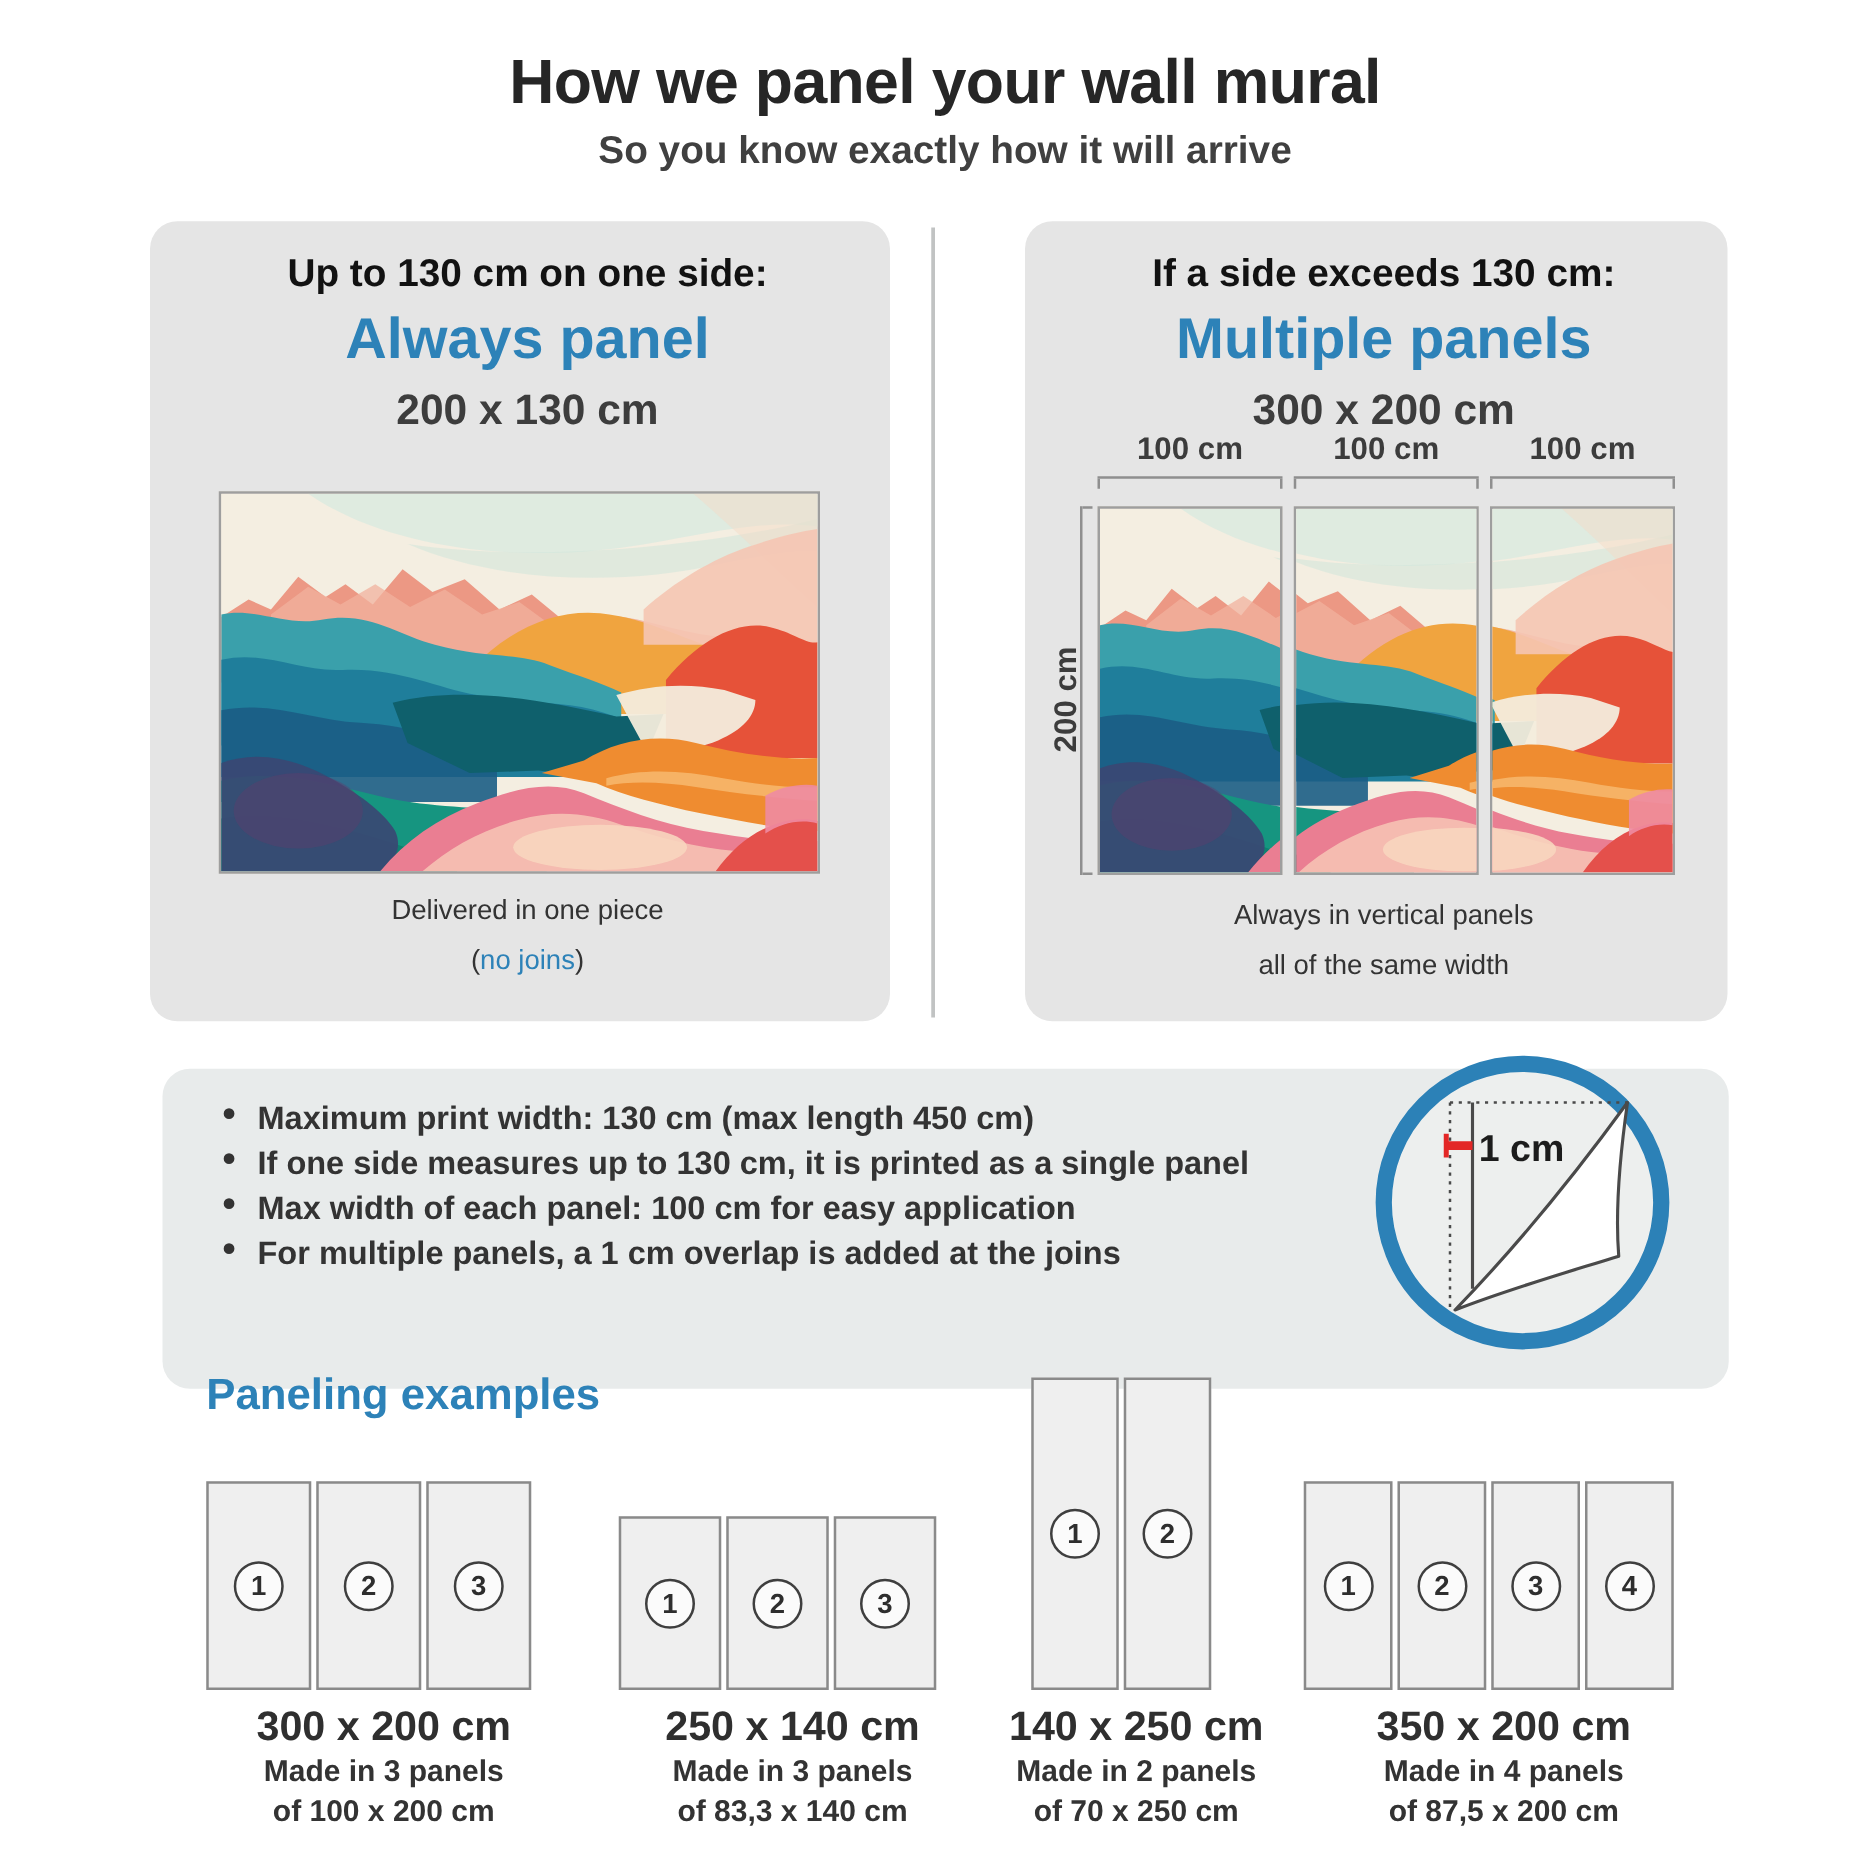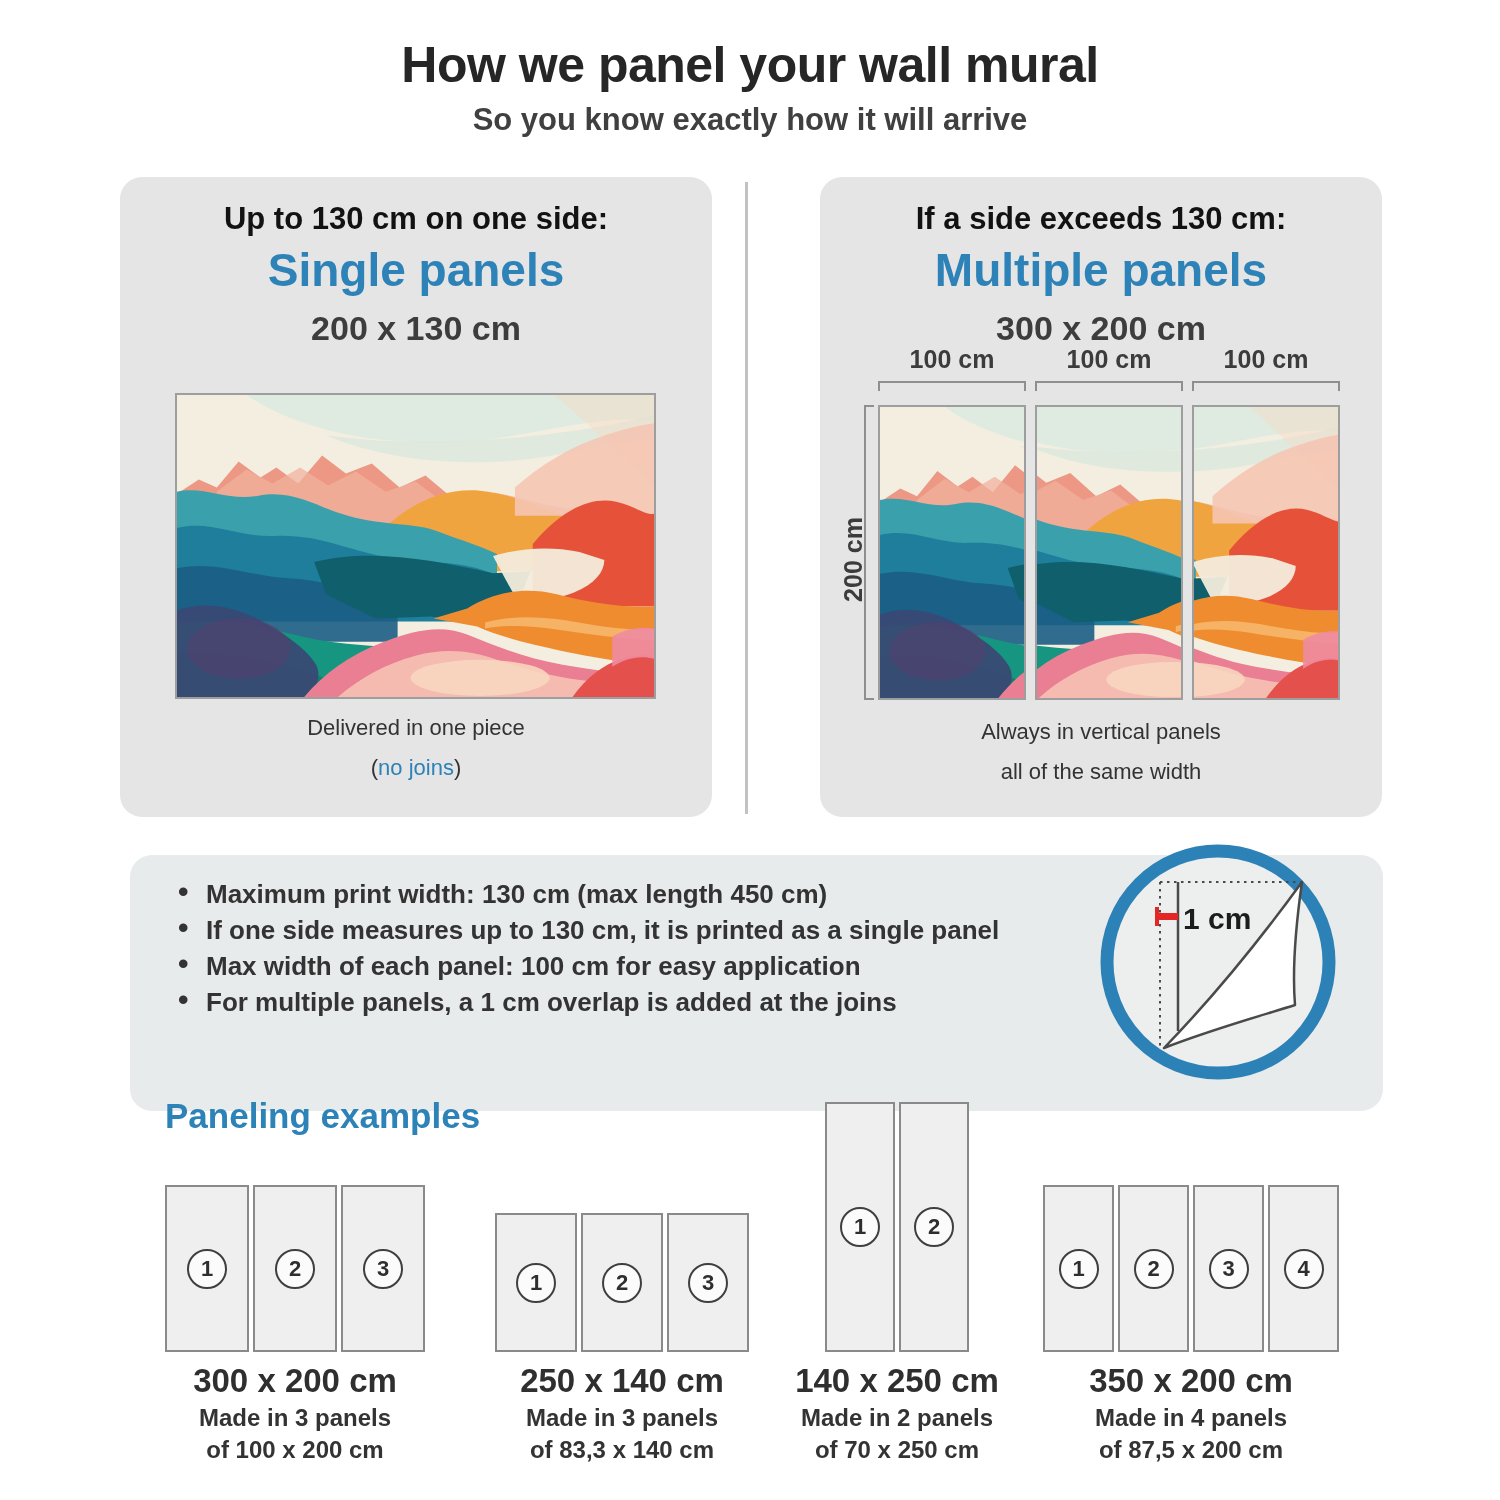--- a/index.html
+++ b/index.html
@@ -1,21 +1,21 @@
 <!DOCTYPE html>
 <html><head>
 <meta charset="utf-8">
 <style>
   html,body { margin:0; padding:0; background:#ffffff; }
   .page {
     position:relative; width:1500px; height:1500px; background:#ffffff;
     font-family:"Liberation Sans", sans-serif; color:#222; overflow:hidden;
   }
   .abs { position:absolute; }
-  .ctr { text-align:center; }
+  .ctr { text-align:center;padding-left:12px; }
   .blue { color:#2d82b8; }
 
   .title { left:0; right:0; top:36px; font-size:50px; font-weight:800; color:#262626; letter-spacing:-0.5px; }
   .subtitle { left:0; right:0; top:102px; font-size:31px; font-weight:600; color:#404040; }
 
   .card { background:#e5e5e5; border-radius:22px; }
   .card-left  { left:120px; top:177px; width:592px; height:640px; }
   .card-right { left:820px; top:177px; width:562px; height:640px; }
   .divider { left:745px; top:182px; width:3px; height:632px; background:#c1c3c3; }
 
@@ -98,21 +98,21 @@
         <path d="M438,240 C452,232 468,230 480,232 L480,262 C466,258 450,262 438,270 Z" fill="#ee8ba2" opacity="0.9"></path>
       </g>
     </defs>
   </svg>
 
   <div class="abs ctr title">How we panel your wall mural</div>
   <div class="abs ctr subtitle">So you know exactly how it will arrive</div>
 
   <section class="abs card card-left">
     <div class="abs ctr cond">Up to 130 cm on one side:</div>
-    <div class="abs ctr cname blue">Single panels</div>
+    <div class="abs ctr cname blue">Always panel</div>
     <div class="abs ctr csize">200 x 130 cm</div>
     <div class="abs art-frame">
       <svg viewBox="0 0 480 300" preserveAspectRatio="none">
           <use href="#artg"></use>
         </svg>
     </div>
     <div class="abs ctr cap" style="top:538px">Delivered in one piece</div>
     <div class="abs ctr cap" style="top:578px"><span>(</span><span class="blue">no joins</span><span>)</span></div>
   </section>
 

